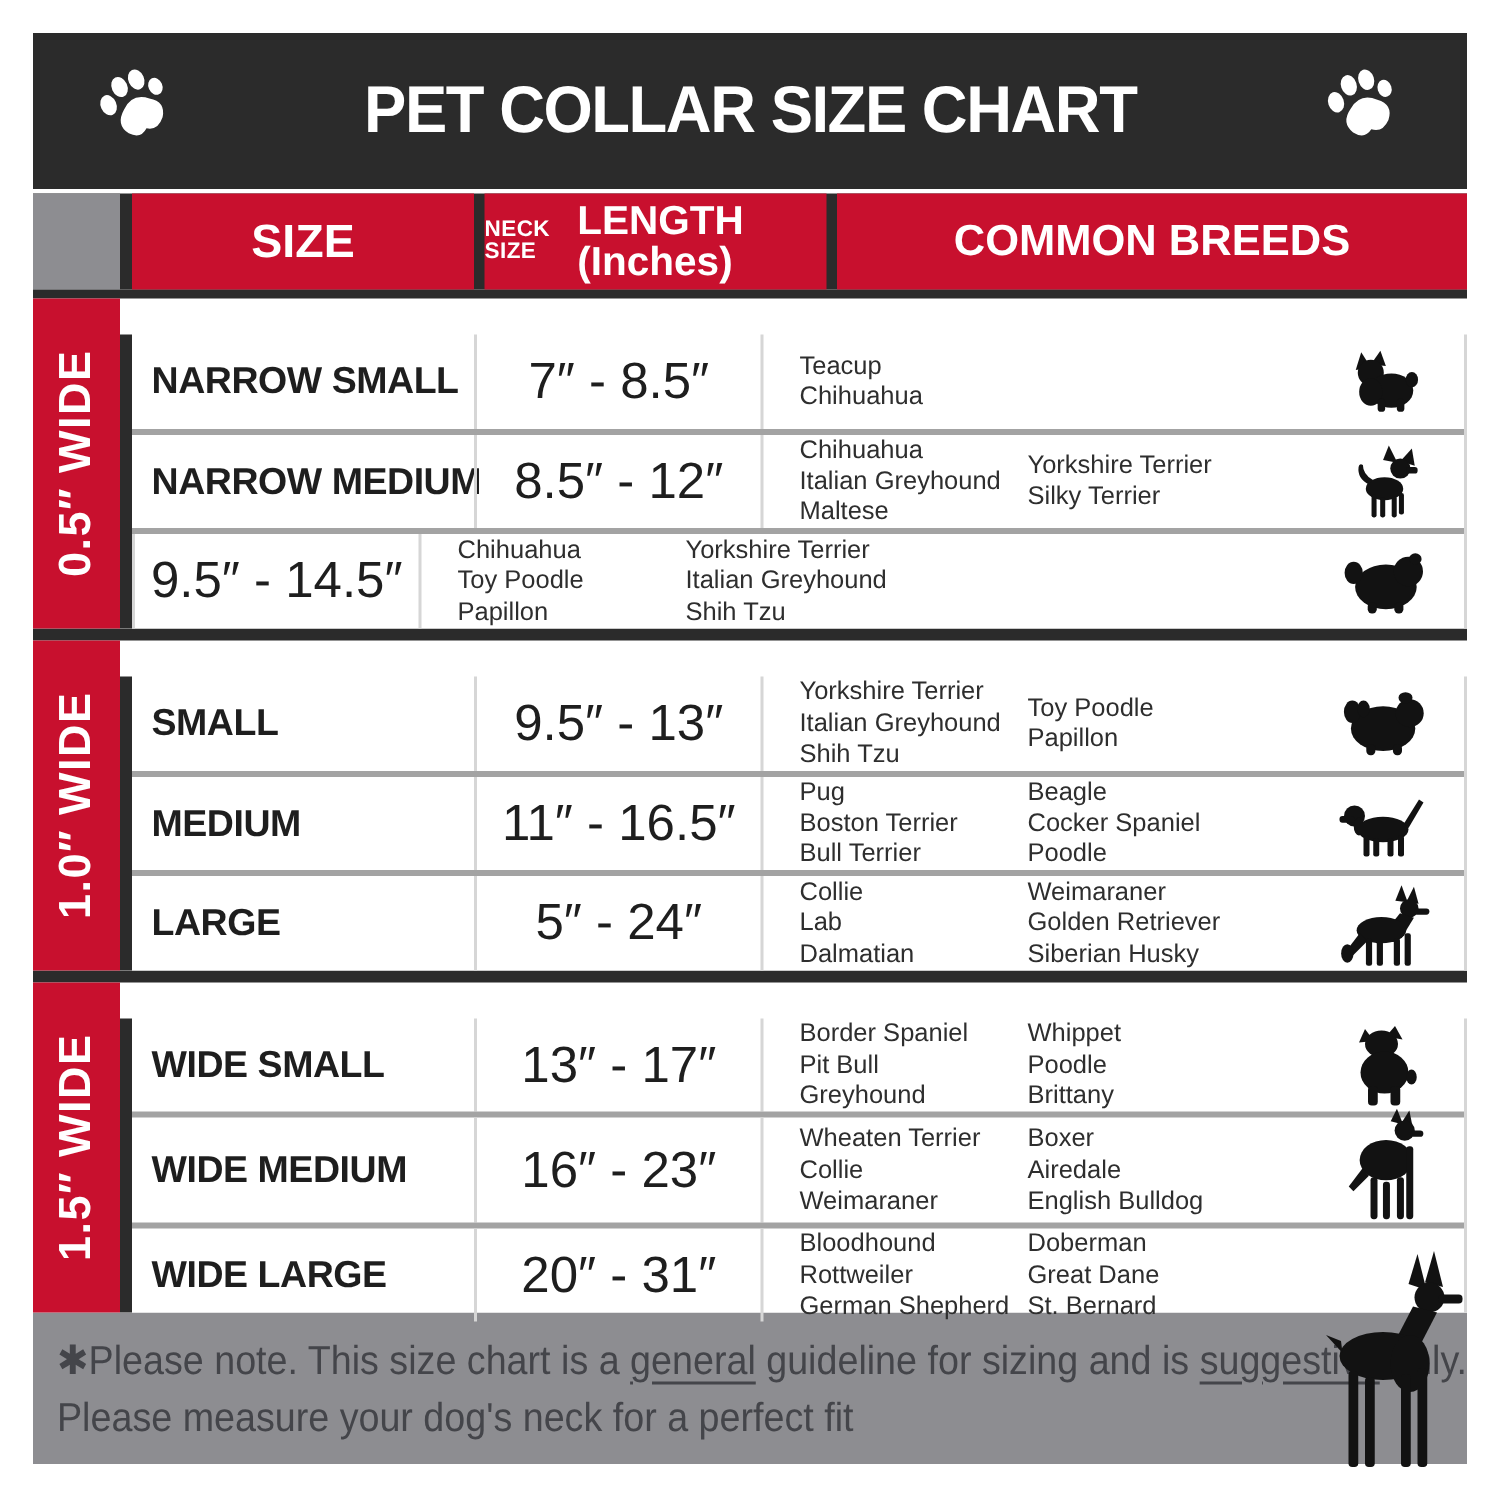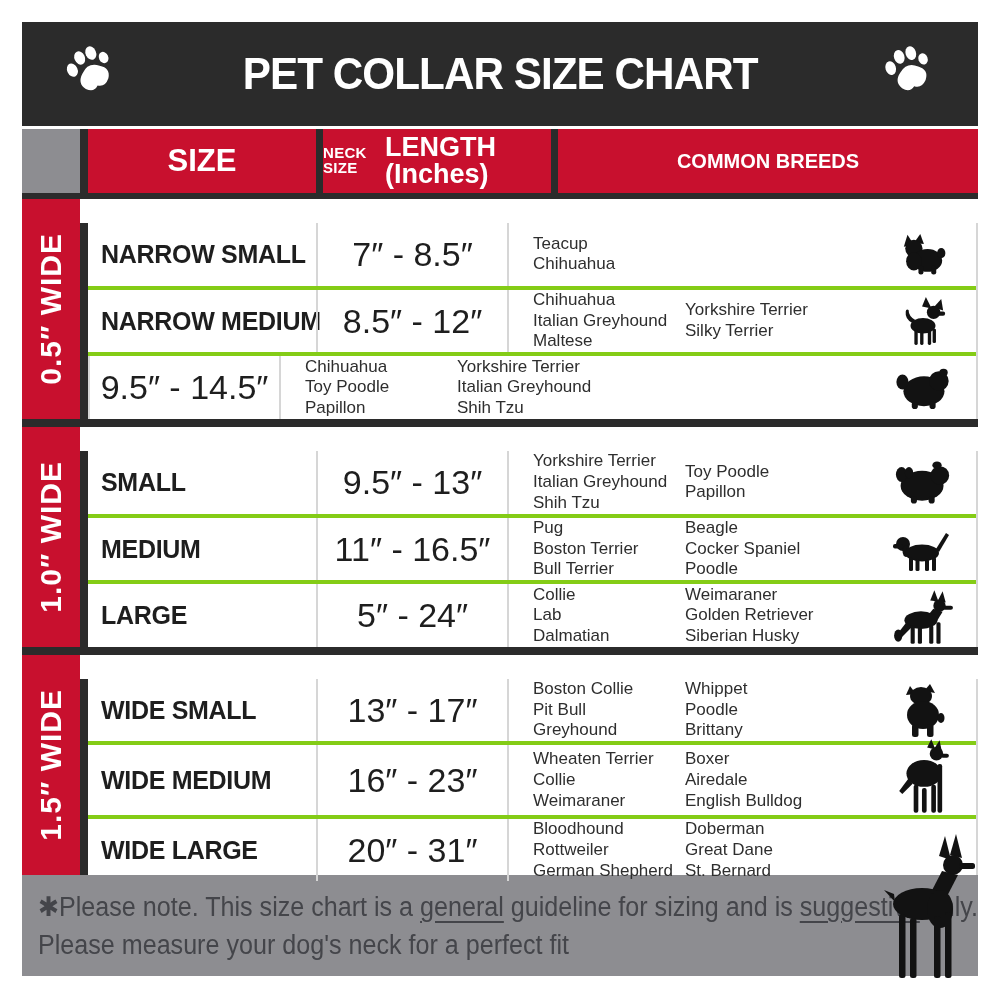--- a/index.html
+++ b/index.html
@@ -25,37 +25,37 @@
   .header-row{display:flex;height:64px;background:#2b2b2b;margin-top:3px;}
   .hcell{
     display:flex;align-items:center;justify-content:center;
     color:#fff;background:#c8102e;box-sizing:border-box;
   }
   .hc-sidebar{width:58px;background:#8d8d91;margin-right:8px;}
   .hc-size{width:228px;margin-right:7px;font-size:31px;font-weight:700;}
   .hc-neck{width:228px;margin-right:7px;flex-direction:row;line-height:1;}
   .neck-top{font-size:15px;font-weight:700;margin-bottom:3px;letter-spacing:.3px;}
   .neck-main{font-size:27px;font-weight:700;}
-  .hc-breeds{flex:1;font-size:20px;font-weight:700;}
+  .hc-breeds{flex:1;font-size:29px;font-weight:700;}
 
   
   .table-body{border-top:6px solid #2b2b2b;}
   .section{display:flex;height:220px;}
   .section-divider{height:8px;background:#2b2b2b;}
   .sidebar{width:58px;background:#c8102e;display:flex;align-items:center;justify-content:center;}
   .sidebar-label{
     color:#fff;font-weight:700;font-size:30px;letter-spacing:1px;
     writing-mode:vertical-rl;transform:rotate(180deg);white-space:nowrap;
   }
   .rows{
     flex:1;display:flex;flex-direction:column;background:#fff;
     border-left:8px solid #2b2b2b;border-right:2px solid #d6d6d6;margin-top:24px;
   }
   .row{flex:1;display:flex;align-items:stretch;position:relative;}
-  .row + .row{border-top:4px solid #84cc16;}
+  .row + .row{border-top:4px solid #a3a3a3;}
   .cell{box-sizing:border-box;display:flex;align-items:center;}
   .cell.size{
     width:228px;padding-left:13px;font-size:25px;font-weight:700;
     color:#1e1e1e;letter-spacing:-0.3px;white-space:nowrap;
   }
   .cell.neck{
     width:191px;justify-content:center;font-size:34px;font-weight:400;
     color:#1e1e1e;border-left:2px solid #d6d6d6;white-space:nowrap;
   }
   .cell.breeds{flex:1;border-left:2px solid #d6d6d6;position:relative;overflow:visible;}
@@ -296,21 +296,21 @@
       <section class="section">
     <div class="sidebar">
       <span class="sidebar-label">1.5″ WIDE</span>
     </div>
     <div class="rows">
           <div class="row">
     <div class="cell size">WIDE SMALL</div>
     <div class="cell neck">13″ - 17″</div>
     <div class="cell breeds">
       <ul class="bcol c1">
-                <li>Boston Collie</li>
+                <li>Border Spaniel</li>
                 <li>Pit Bull</li>
                 <li>Greyhound</li>
               </ul>
       <ul class="bcol c2">
                 <li>Whippet</li>
                 <li>Poodle</li>
                 <li>Brittany</li>
               </ul>
       <div class="dog">
                 <svg width="48" height="56" viewBox="0 0 96 112">

